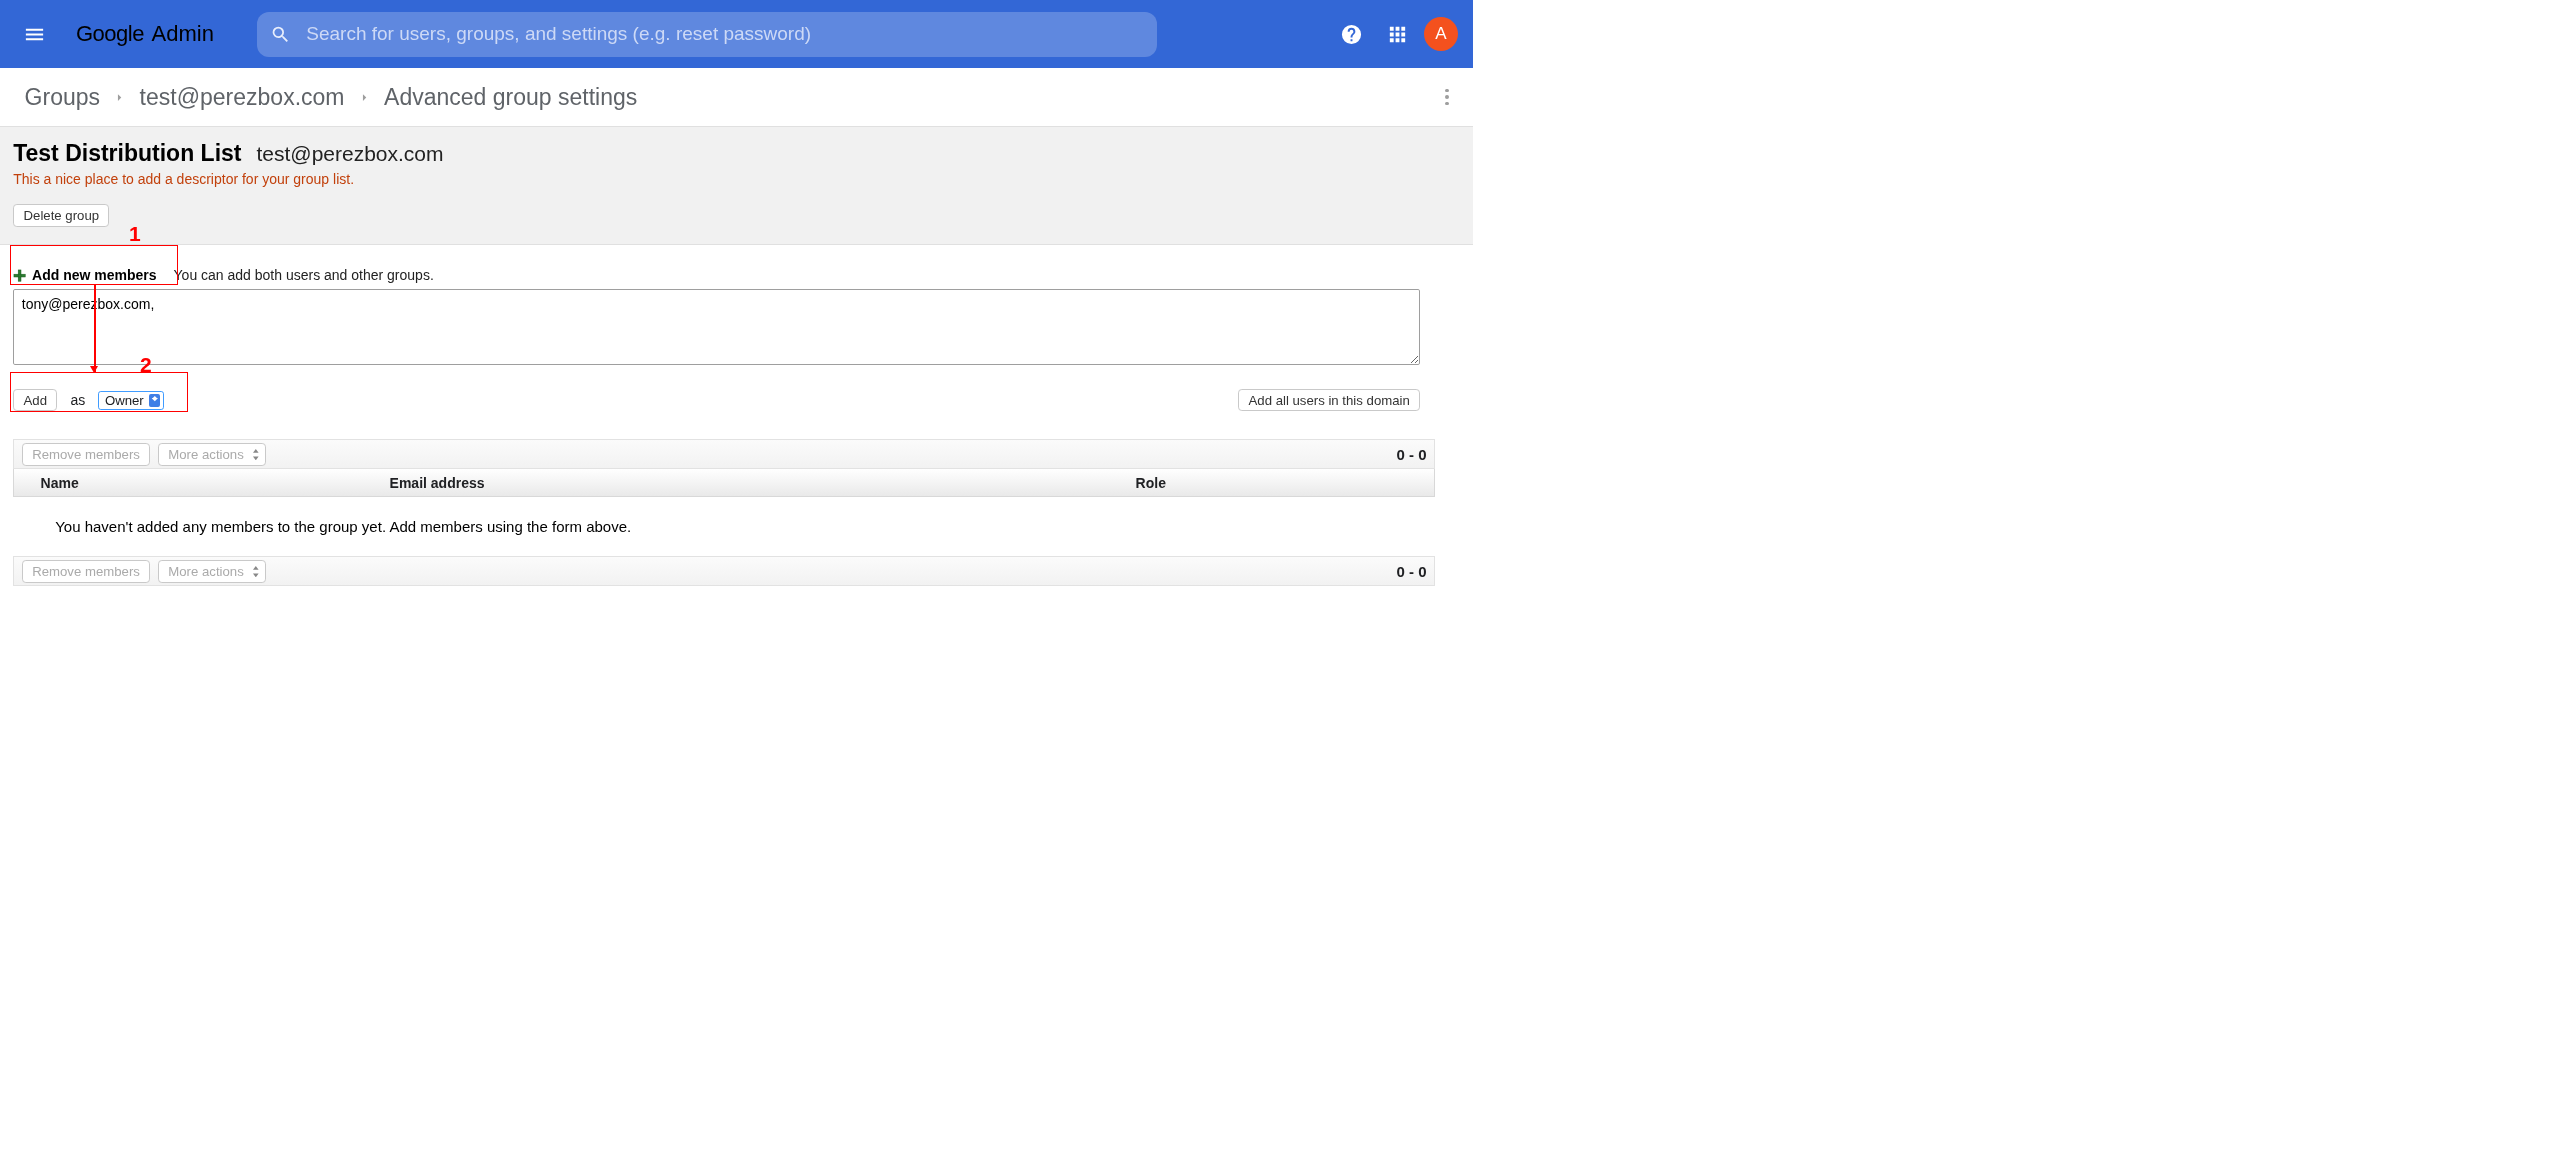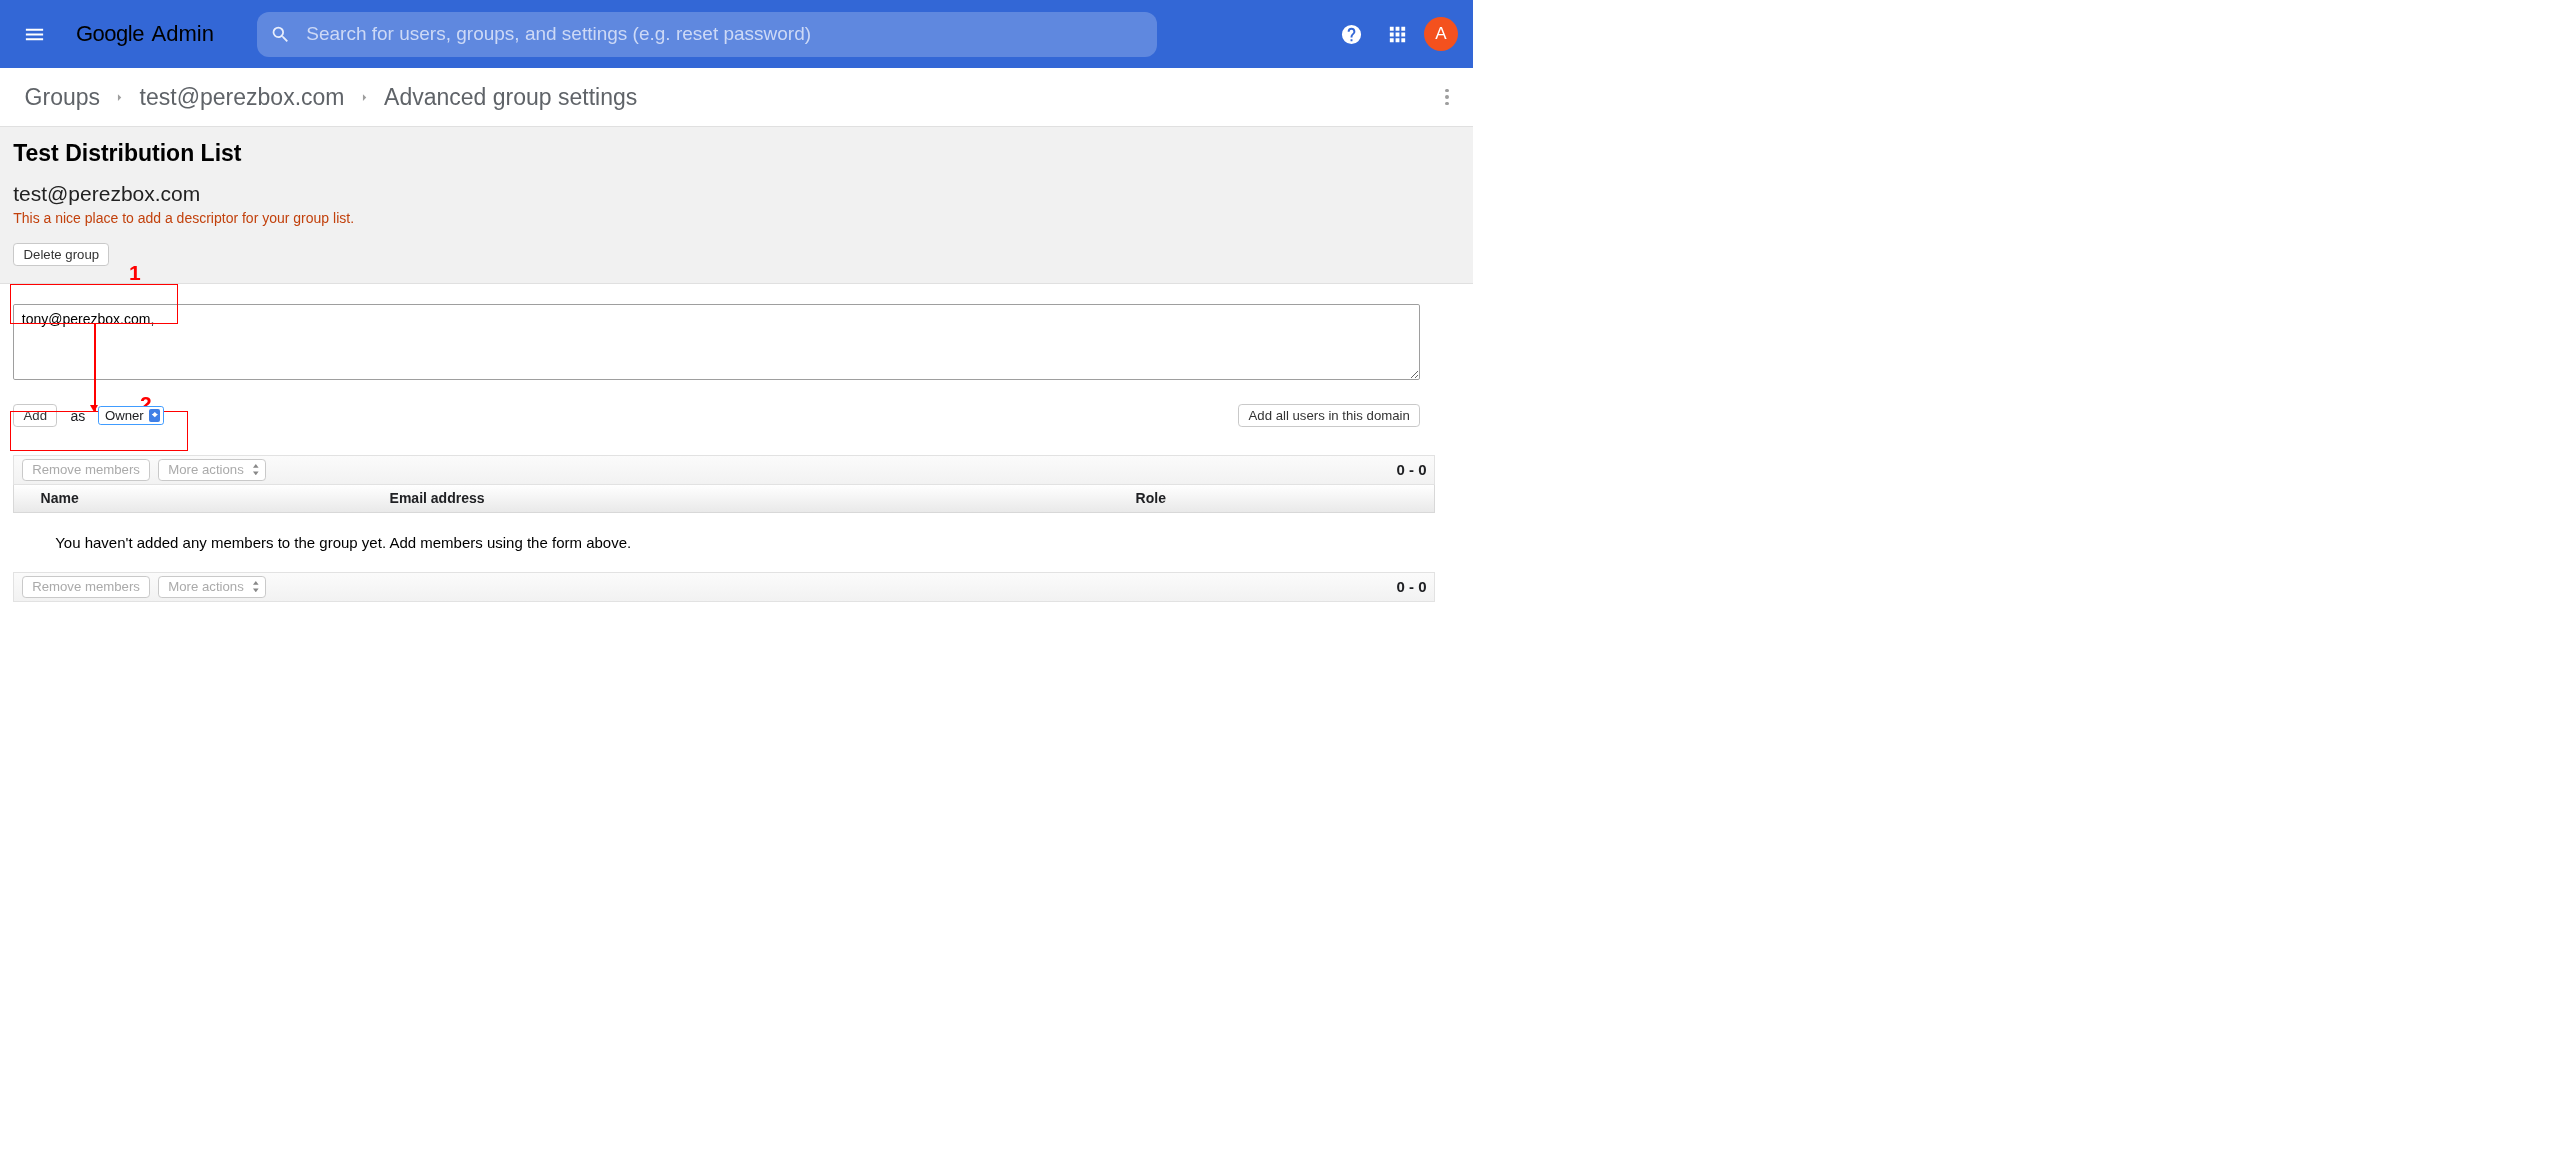--- a/index.html
+++ b/index.html
@@ -26,21 +26,21 @@
   .crumbs-row { display:flex; align-items:center; justify-content:space-between; height:59px; padding:0 11.3px 0 24.6px; border-bottom:0.9px solid #e0e0e0; background:#fff; }
   .crumbs { display:flex; align-items:flex-start; font-size:23px; color:#5f6368; }
   .crumbs a { color:#5f6368; text-decoration:none; cursor:pointer; }
   .crumbs .sep { margin:0 13.2px; color:#9e9e9e; }
   .crumbs .sep svg { width:13.2px; height:13.2px; fill:#9e9e9e; }
   .kebab { width:30px; height:30px; display:flex; flex-direction:column; align-items:center; justify-content:center; gap:2.8px; cursor:pointer; border-radius:50%; }
   .kebab span { width:3.8px; height:3.8px; background:#9e9e9e; border-radius:50%; display:block; }
 
   
   .panel-header { background:#f1f1f1; padding:13.2px 13.2px 17px 13.2px; border-bottom:0.9px solid #e0e0e0; }
-  .panel-header .row1 { display:flex; align-items:baseline; gap:15px;flex-direction:column; }
+  .panel-header .row1 { display:flex; align-items:baseline; gap:15px; }
   .panel-header h1 { font-size:23px; font-weight:700; margin:0; color:#000; }
   .panel-header .email { font-size:21px; color:#222; font-weight:400; }
   .panel-header .desc { font-size:14px; color:#c2410c; margin-top:3.8px; }
   .panel-header .actions { margin-top:17px; }
 
   button.std, select.std { font-family:inherit; font-size:13.2px; padding:2.8px 9.4px; background:#fff; border:0.9px solid #c9c9c9; border-radius:3.8px; color:#333; cursor:pointer; }
   button.std:disabled, select.std:disabled { color:#aaa; cursor:default; }
 
   
   .content { padding:15px 13.2px 0 13.2px; position:relative; }
@@ -146,20 +146,34 @@
 
 <div class="content">
 
   
   <div class="anno-num1">1</div>
   <div class="anno-box1"></div>
   <div class="anno-arrow-v"></div>
   <div class="anno-num2">2</div>
   <div class="anno-box2"></div>
 
+  <div class="addline">
+    <span class="bold">
+      <span class="plusicon">
+        <svg viewBox="0 0 14 14">
+            <rect x="5.5" y="1" width="3" height="12" fill="#2e7d32"></rect>
+            <rect x="1" y="5.5" width="12" height="3" fill="#2e7d32"></rect>
+            <rect x="5.5" y="1" width="3" height="12" fill="none" stroke="#1b5e20" stroke-width="0.5"></rect>
+            <rect x="1" y="5.5" width="12" height="3" fill="none" stroke="#1b5e20" stroke-width="0.5"></rect>
+          </svg>
+      </span>
+      <span>Add new members</span>
+    </span>
+    <span class="hint">You can add both users and other groups.</span>
+  </div>
 
   <textarea class="bigtext" style="">tony@perezbox.com,</textarea>
 
   <div class="addrow">
     <div class="addrow-left">
       <button class="std">Add</button>
       <span>as</span>
       <div class="roleselect">
         <span>Owner</span>
         <span class="chev">

